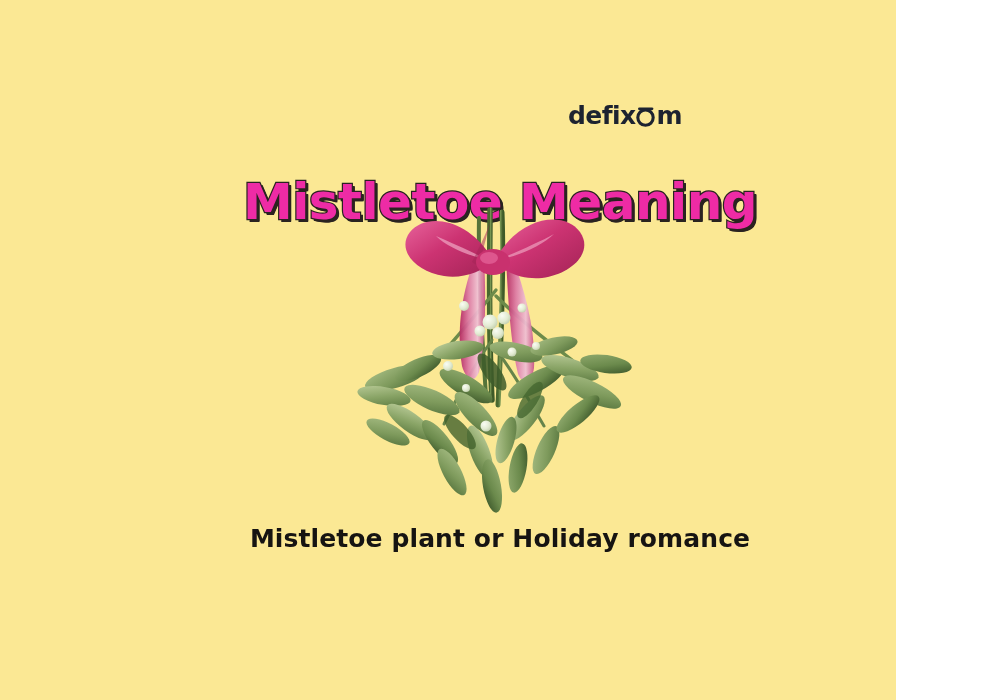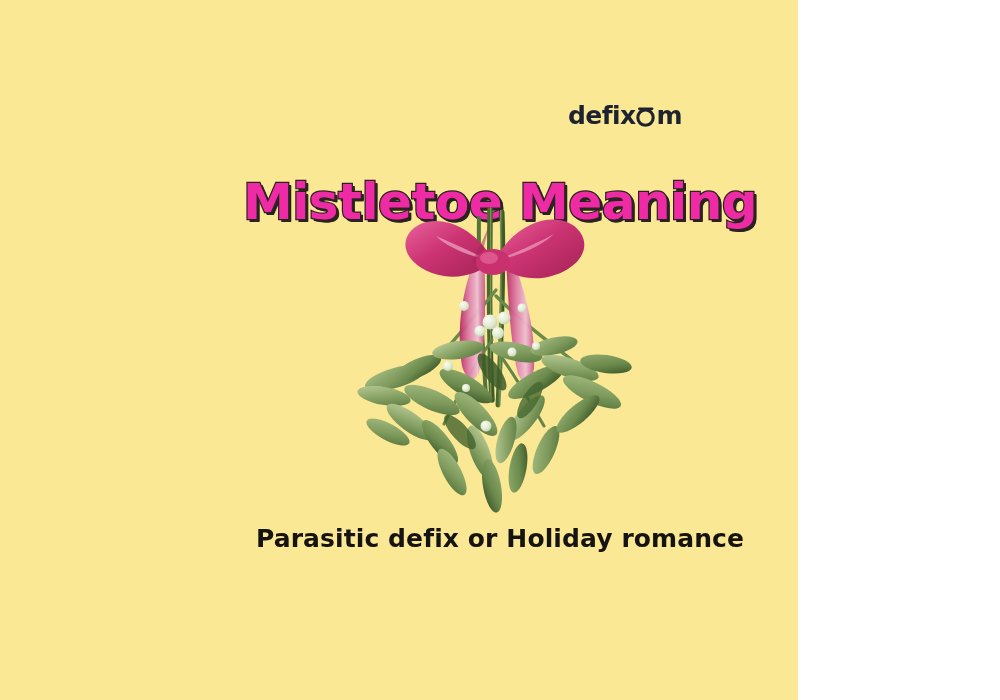--- a/index.html
+++ b/index.html
@@ -9,21 +9,21 @@
   }
   body {
     width: 1000px;
     height: 700px;
     overflow: hidden;
     font-family: "Liberation Sans", sans-serif;
   }
 
   #poster {
     position: relative;
-    width: 798px;
+    width: 896px;
     height: 700px;
     background: #FBE894;
     overflow: hidden;
   }
 
   
   #brand {
     position: absolute;
     left: 568px;
     top: 100px;
@@ -236,16 +236,16 @@
         <path d="M96 36 C110 42 132 52 148 60 C130 56 108 48 96 36 Z" fill="#EFA7C3" opacity="0.7"></path>
         <path d="M214 34 C200 42 176 52 158 60 C178 56 202 46 214 34 Z" fill="#EFA7C3" opacity="0.65"></path>
         <path d="M132 62 C140 46 146 34 150 22 C146 40 142 54 138 66 Z" fill="#A32355" opacity="0.5"></path>
         <ellipse cx="153" cy="62" rx="17" ry="13" fill="#C9316E"></ellipse>
         <ellipse cx="149" cy="58" rx="9" ry="6" fill="#E4639A" opacity="0.75"></ellipse>
       </g>
     </svg>
   </div>
 
   <div id="subtitle-wrap">
-    <span id="subtitle">Parasitic defix or Holiday romance</span>
+    <span id="subtitle">Mistletoe plant or Holiday romance</span>
   </div>
 
 </div>
 
 </body></html>

